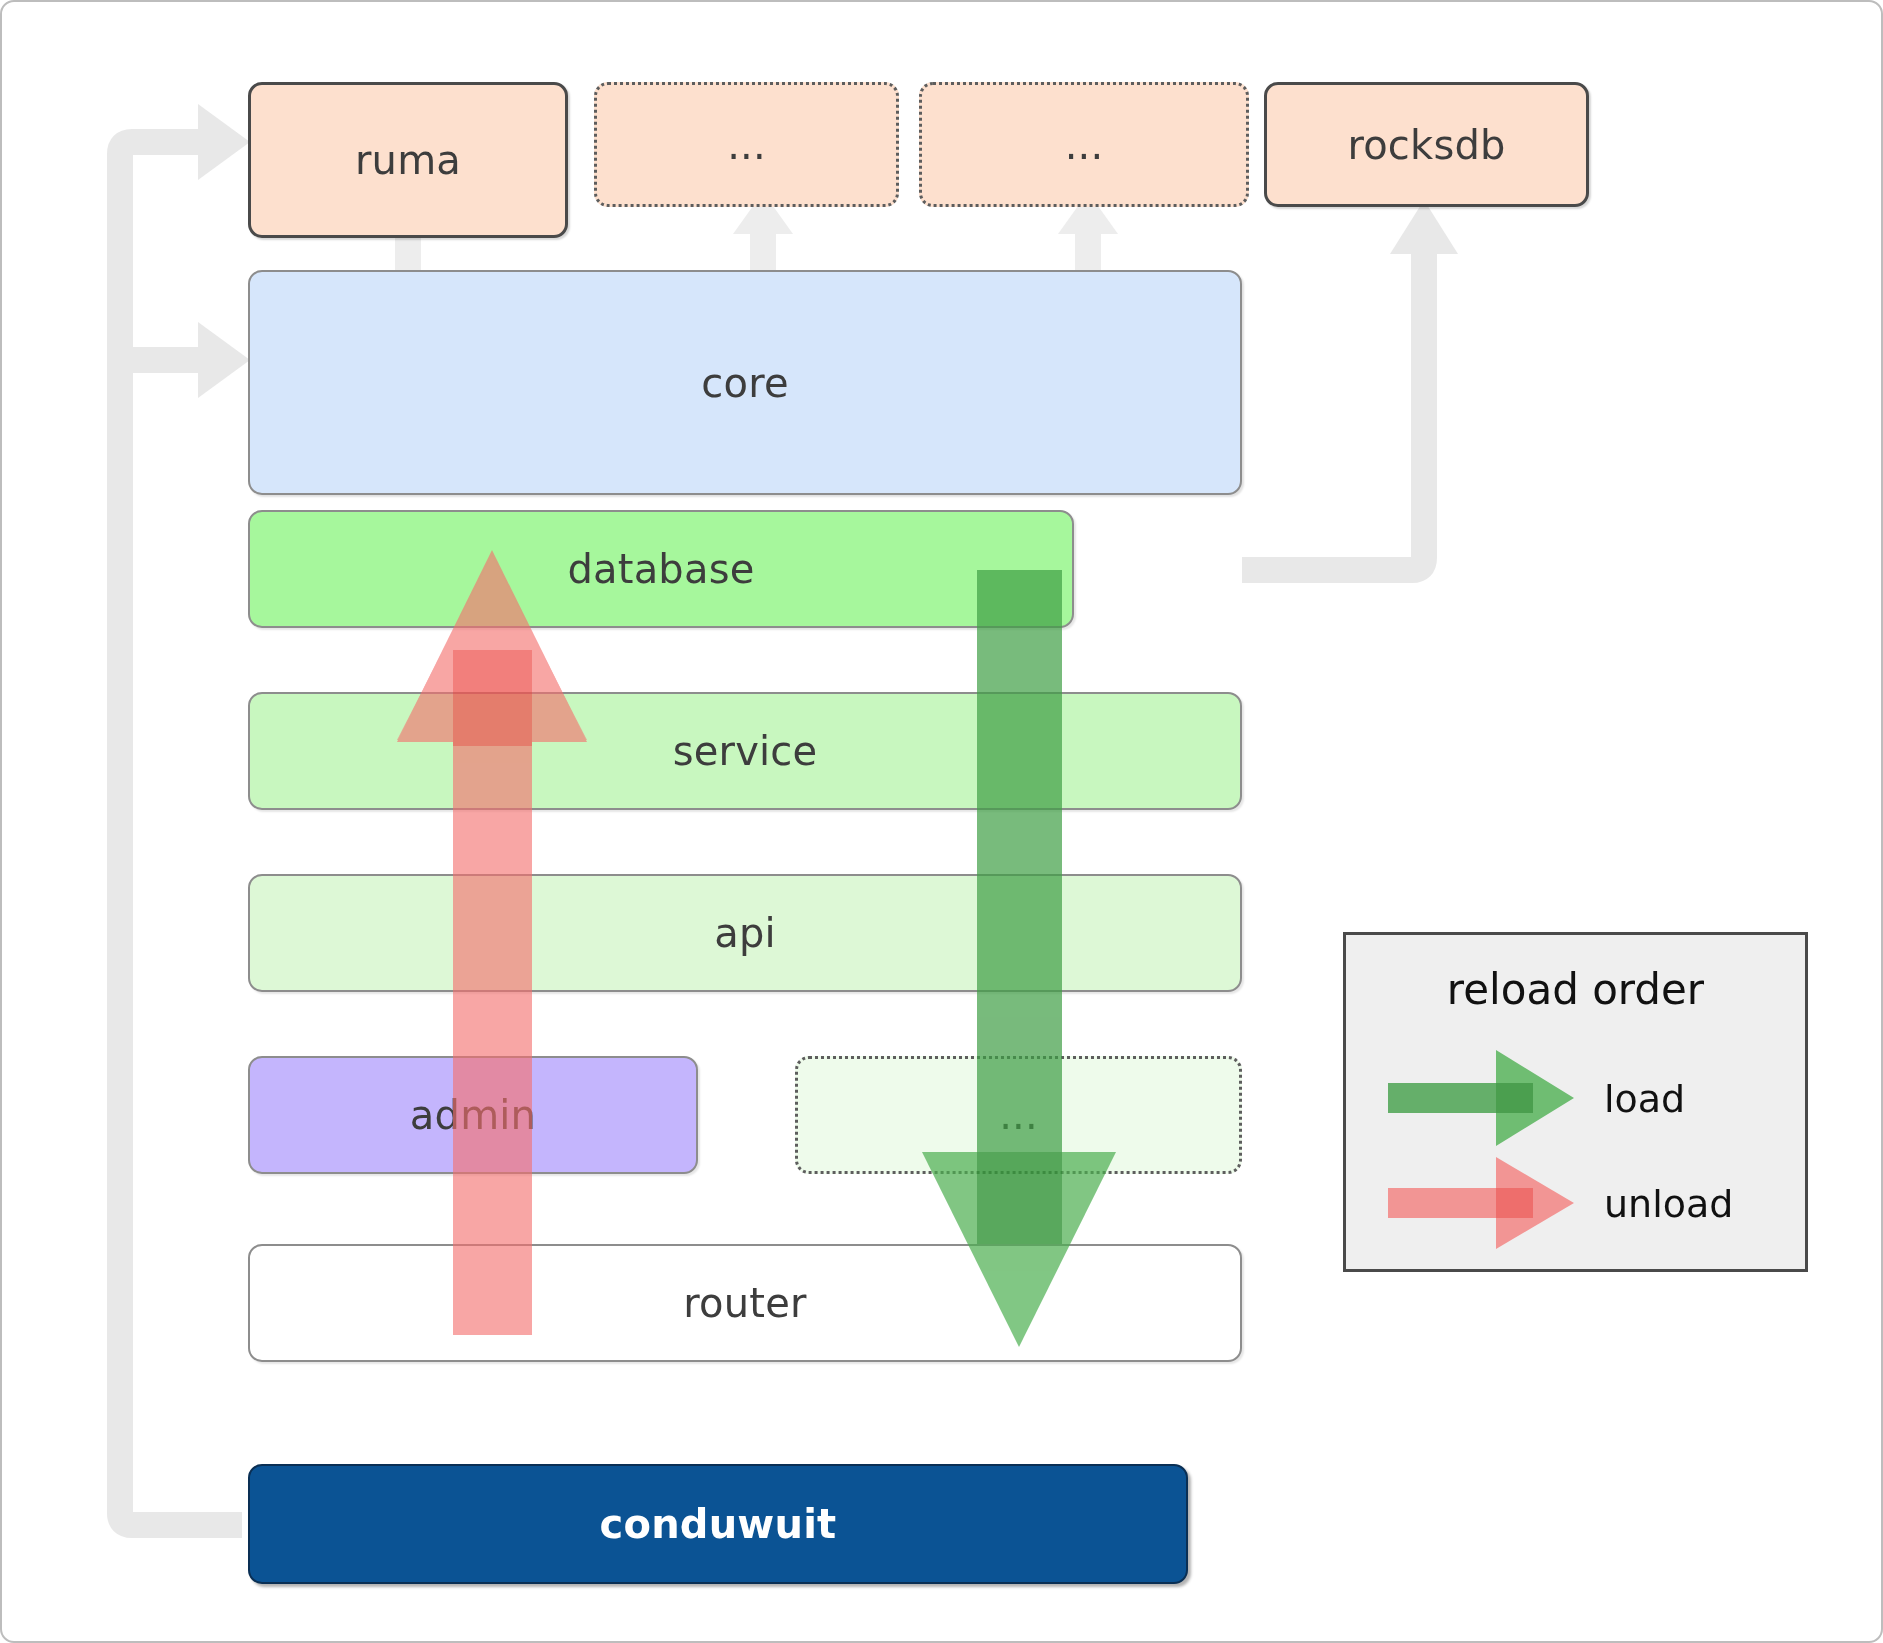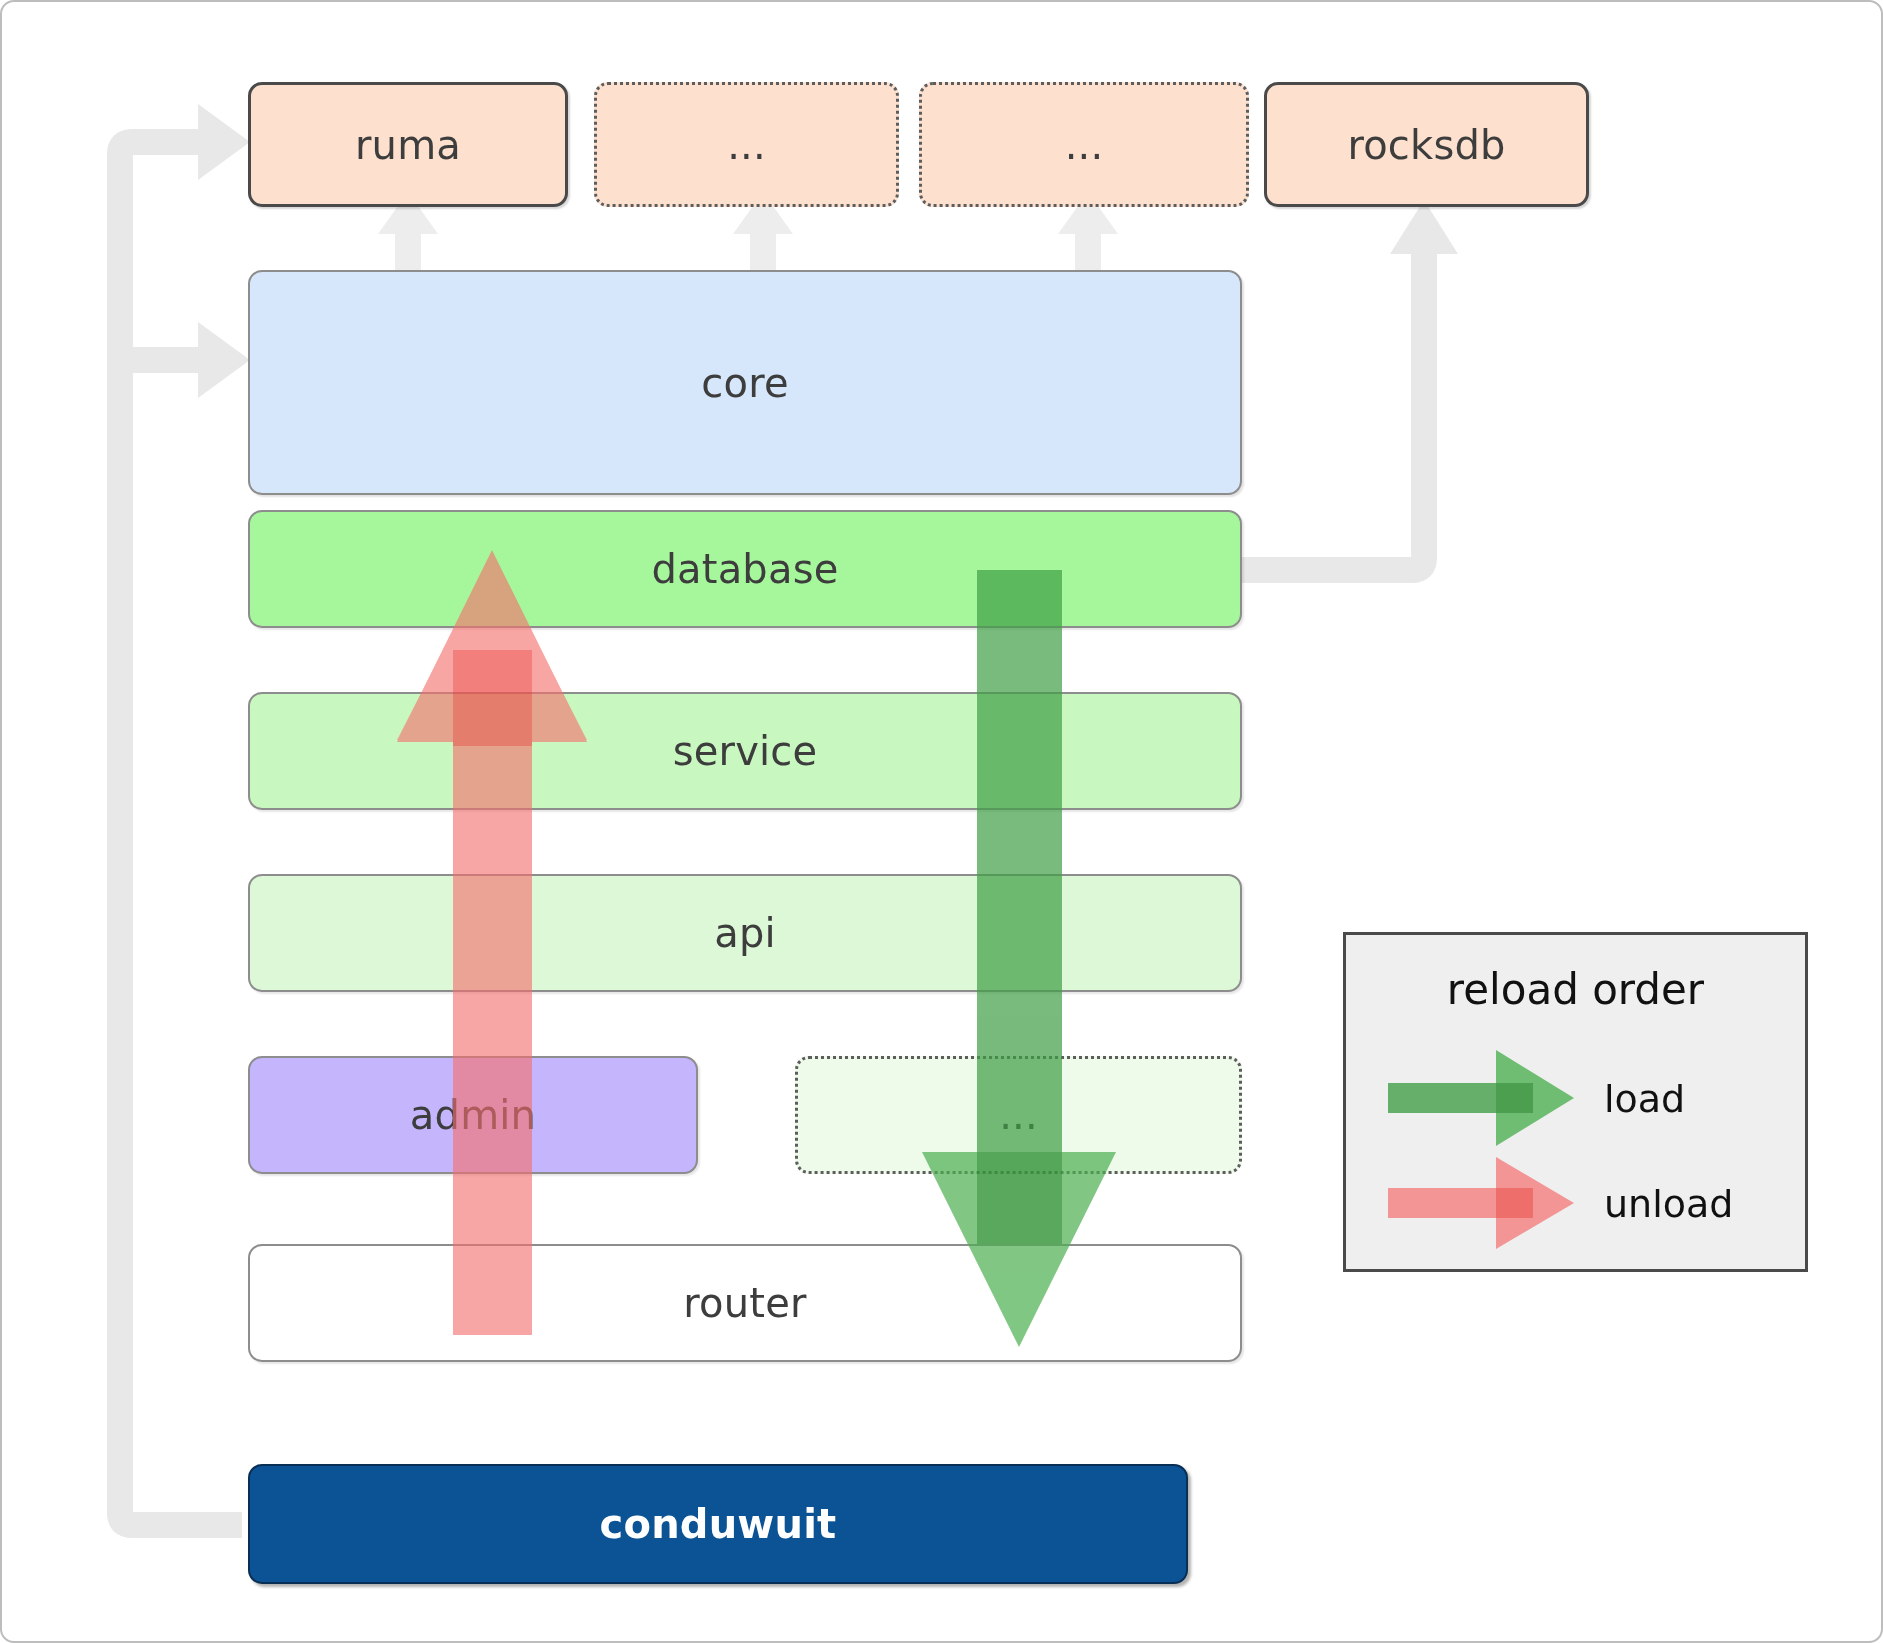--- a/index.html
+++ b/index.html
@@ -88,38 +88,38 @@
       <rect x="748" y="222" width="26" height="52"></rect>
       <polygon points="761,190 791,232 731,232"></polygon>
       <rect x="1073" y="222" width="26" height="52"></rect>
       <polygon points="1086,190 1116,232 1056,232"></polygon>
     </g>
 
     <path d="M 1240 568 L 1410 568 Q 1422 568 1422 556 L 1422 252" fill="none" stroke="#e8e8e8" stroke-width="26"></path>
     <polygon points="1422,198 1456,252 1388,252" fill="#e8e8e8"></polygon>
   </svg>
 
-  <div class="box ext" style="left:246px;top:80px;width:320px;height:125px;">
+  <div class="box ext" style="left:246px;top:80px;width:320px;height:156px;">
     <span>ruma</span>
   </div>
   <div class="box ext dotted" style="left:592px;top:80px;width:305px;height:125px;">
     <span>...</span>
   </div>
   <div class="box ext dotted" style="left:917px;top:80px;width:330px;height:125px;">
     <span>...</span>
   </div>
   <div class="box ext" style="left:1262px;top:80px;width:325px;height:125px;justify-content:center;">
     <span>rocksdb</span>
   </div>
 
   <div class="box core" style="left:246px;top:268px;width:994px;height:225px;">
     <span>core</span>
   </div>
 
-  <div class="box lyr" style="left:246px;top:508px;width:994px;height:118px; background:#a6f79c;">
+  <div class="box lyr" style="left:246px;top:508px;width:826px;height:118px; background:#a6f79c;">
     <span>database</span>
   </div>
   <div class="box lyr" style="left:246px;top:690px;width:994px;height:118px; background:#c8f7bf;">
     <span>service</span>
   </div>
   <div class="box lyr" style="left:246px;top:872px;width:994px;height:118px; background:#ddf8d6;">
     <span>api</span>
   </div>
 
   <div class="box lyr" style="left:246px;top:1054px;width:450px;height:118px; background:#c4b5fd;">

